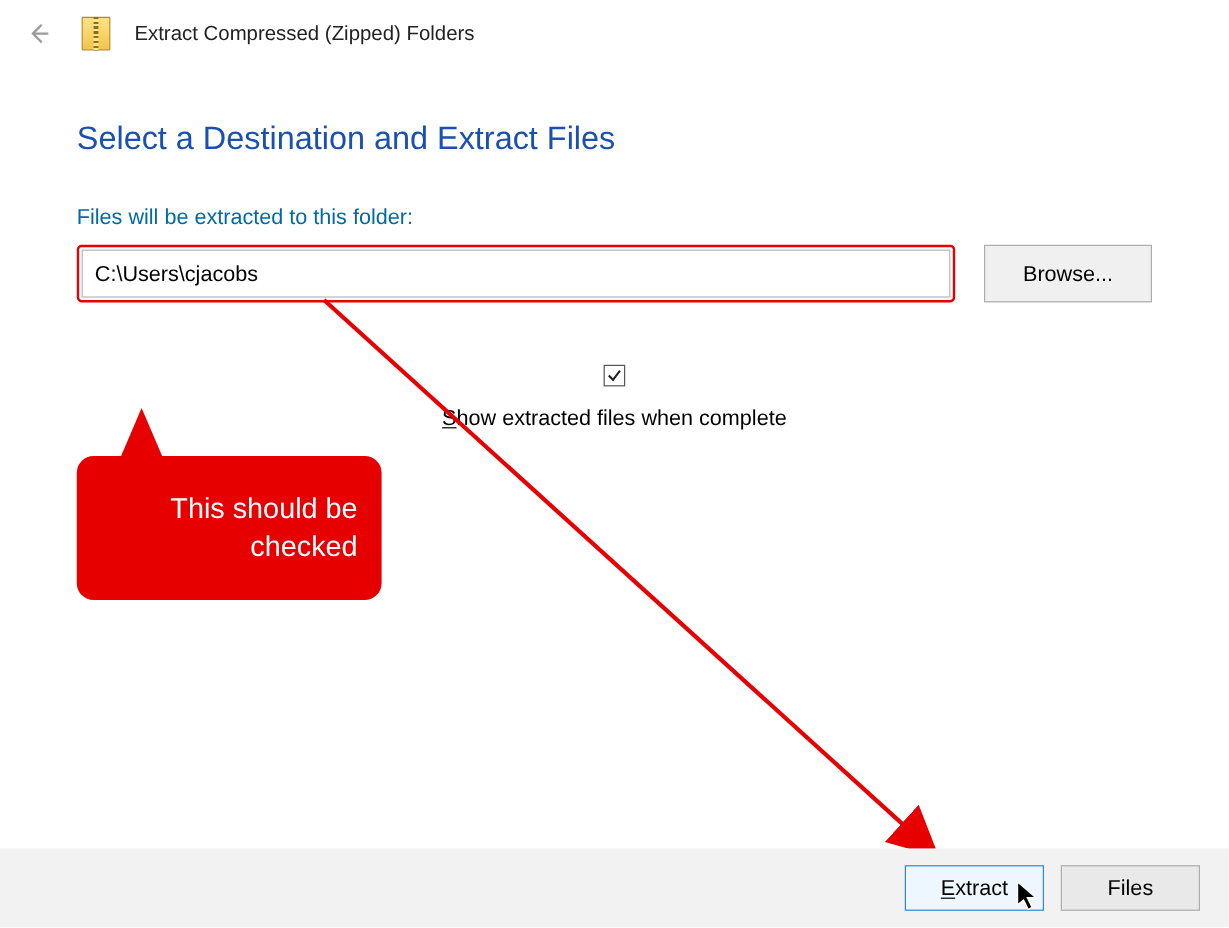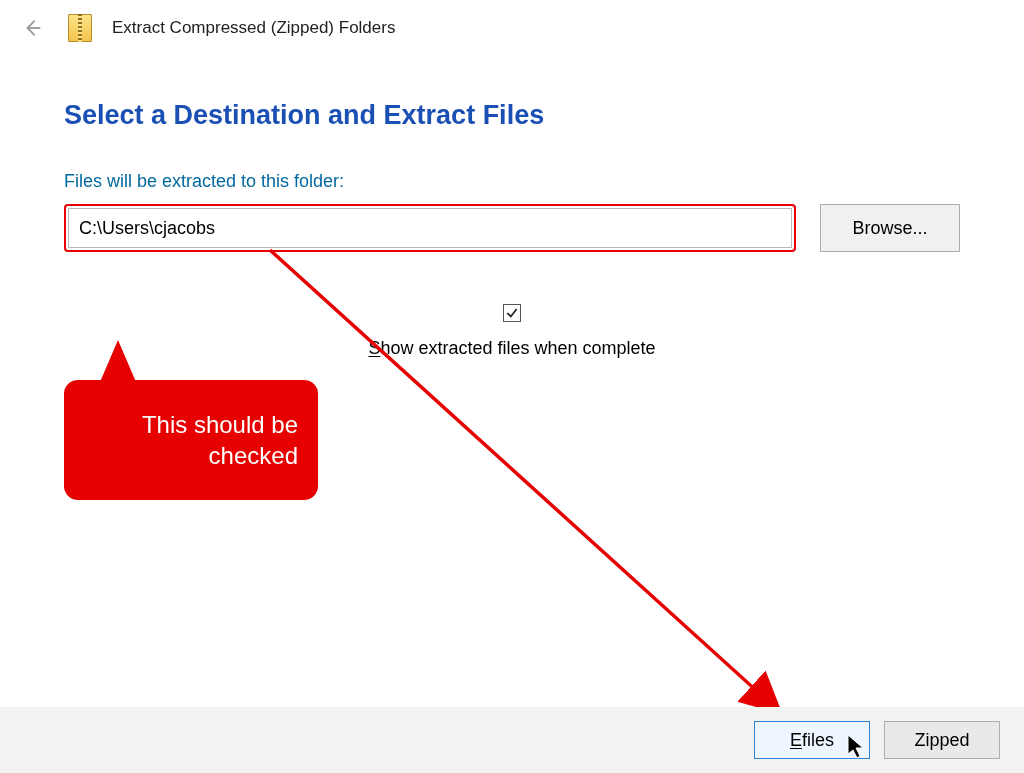--- a/index.html
+++ b/index.html
@@ -42,21 +42,21 @@
     font-size: 17px;
     color: #222;
     margin-left: 4px;
   }
   .content {
     padding: 50px 64px 0 64px;
   }
   .heading {
     color: #1a4fb3;
     font-size: 27px;
-    font-weight: 700;
+    font-weight: 400;
     margin: 0 0 40px 0;
   }
   .label {
     font-size: 18px;
     color: #0369a1;
     margin-bottom: 12px;
   }
   .path-row {
     display: flex; gap: 24px; align-items: stretch;
   }
@@ -199,19 +199,19 @@
 <svg class="arrow-svg" width="1024" height="773">
   <defs>
     <marker id="ahead" markerWidth="14" markerHeight="14" refX="11" refY="6" orient="auto">
       <path d="M0,0 L12,6 L0,12 Z" fill="#e60000"></path>
     </marker>
   </defs>
   <line x1="270" y1="250" x2="780" y2="712" stroke="#e60000" stroke-width="3.5" marker-end="url(#ahead)"></line>
 </svg>
 
 <div class="footer">
-  <button class="btn primary"><span class="underline-accel">E</span><span>files</span></button>
-  <button class="btn"><span>Zipped</span></button>
+  <button class="btn primary"><span class="underline-accel">E</span><span>xtract</span></button>
+  <button class="btn"><span>Files</span></button>
 </div>
 
 <svg class="cursor" width="20" height="26">
   <path d="M1 1 L1 20 L6 16 L10 24 L13 22 L9 14 L16 14 Z" fill="#000" stroke="#fff" stroke-width="1"></path>
 </svg>
 
 </body></html>

